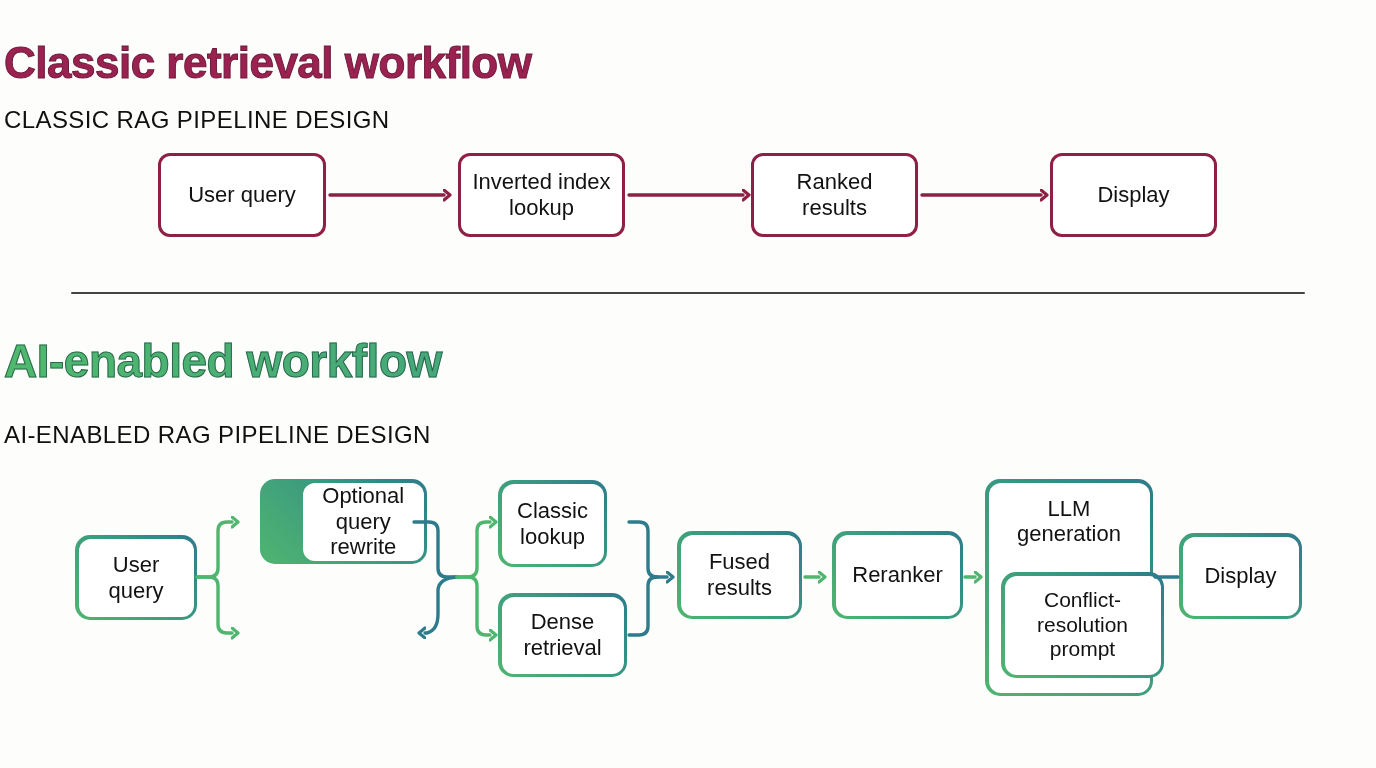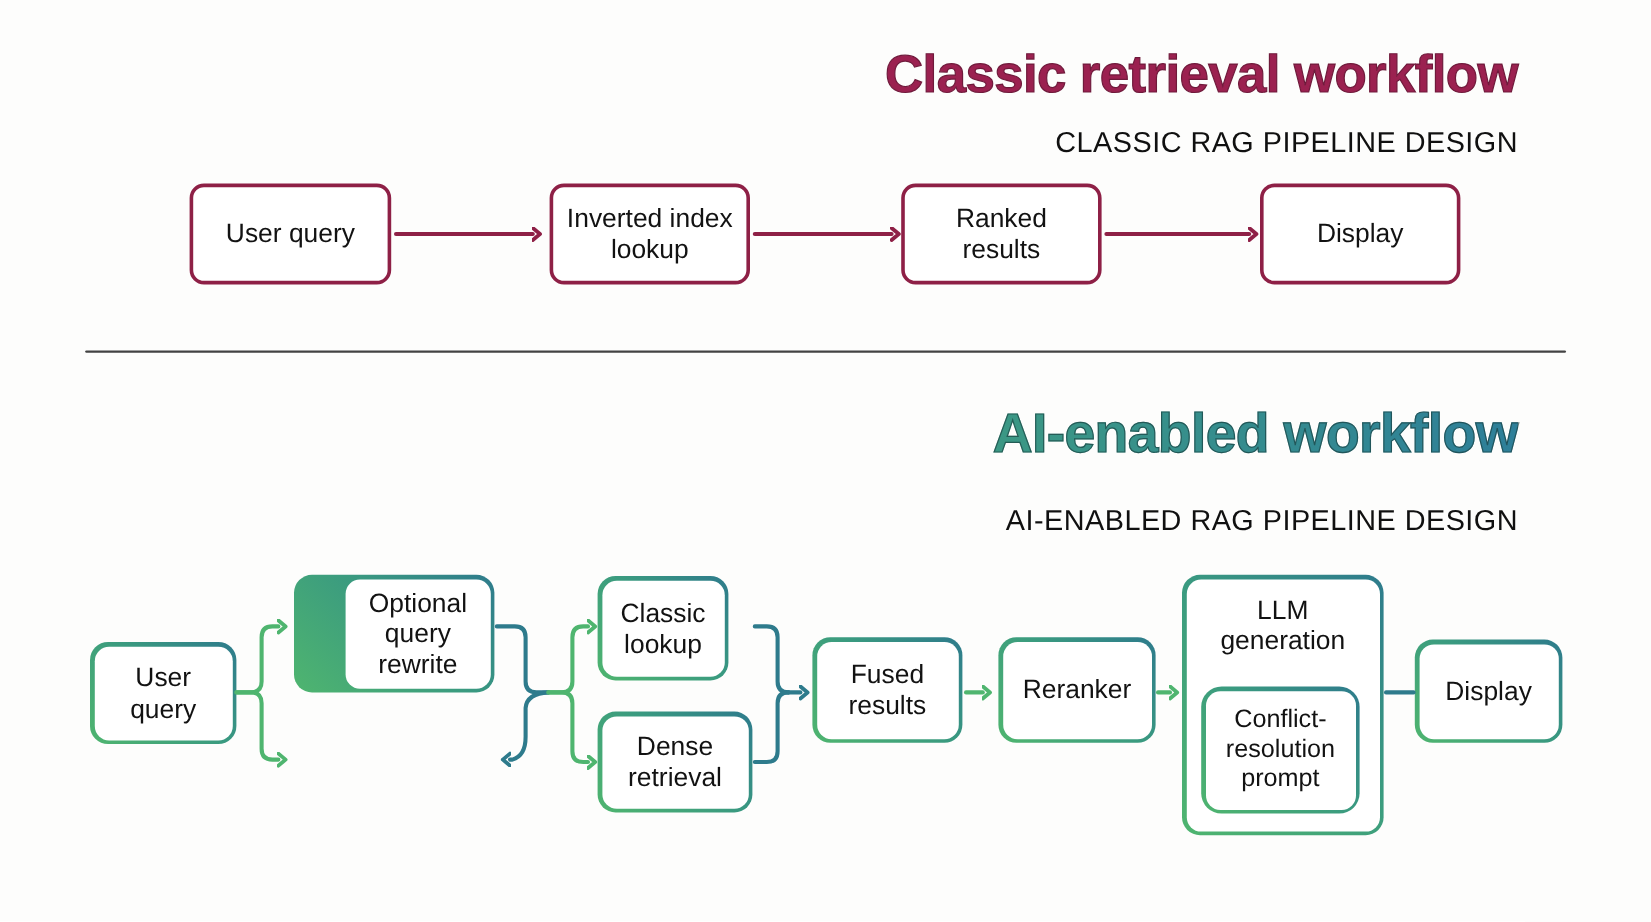--- a/index.html
+++ b/index.html
@@ -1,21 +1,21 @@
 <!DOCTYPE html>
 <html><head>
 <meta charset="utf-8">
 <style>
   html,body{margin:0;padding:0;background:#ffffff;}
   #canvas{
     position:relative;width:1376px;height:768px;background:#fdfdfc;overflow:hidden;
     font-family:"Liberation Sans","DejaVu Sans",sans-serif;color:#121212;
   }
   
-  .title-row{position:absolute;left:17px;width:1248px;text-align:right;}
+  .title-row{position:absolute;left:4px;width:1248px;text-align:left;}
   #classic-title{top:38px;font-size:44px;font-weight:700;letter-spacing:-0.5px;
     color:#9B2150;-webkit-text-stroke:1px #6f1a3b;}
   #classic-subtitle{top:106px;font-size:24px;font-weight:500;letter-spacing:0.4px;color:#101010;}
   #ai-title{top:334px;font-size:46px;font-weight:700;letter-spacing:-0.5px;
     background:linear-gradient(90deg,#4fb96d 0%,#3f9f7e 55%,#2e7f99 100%);
     -webkit-background-clip:text;background-clip:text;color:transparent;
     -webkit-text-stroke:1px rgba(25,60,60,0.65);}
   #ai-subtitle{top:421px;font-size:24px;font-weight:500;letter-spacing:0.4px;color:#101010;}
   
   #divider{position:absolute;left:71px;top:292px;width:1234px;height:2px;background:#434343;border-radius:1px;}
@@ -26,28 +26,28 @@
   #c-n1{left:458px;top:153px;width:167px;height:84px;}
   #c-n2{left:751px;top:153px;width:167px;height:84px;}
   #c-n3{left:1050px;top:153px;width:167px;height:84px;}
   
   .gbox{position:absolute;box-sizing:border-box;border-radius:15px;padding:3.5px;
     background:linear-gradient(45deg,#4FB56F 0%,#3a9a80 55%,#2E7B8C 100%);}
   .gbox .inner{width:100%;height:100%;box-sizing:border-box;background:#ffffff;border-radius:12px;
     display:flex;align-items:center;justify-content:center;}
   .gbox .inner.top-label{align-items:flex-start;padding-top:13px;}
   #a-n0{left:75px;top:535px;width:122px;height:85px;}
-  #a-n1{left:245px;top:479px;width:167px;height:98px;padding-left:43px;}
+  #a-n1{left:260px;top:479px;width:167px;height:85px;padding-left:43px;}
   #a-n2{left:245px;top:593px;width:167px;height:80px;}
   #a-n3{left:498px;top:480px;width:109px;height:87px;}
   #a-n4{left:498px;top:593px;width:129px;height:84px;}
   #a-n5{left:677px;top:531px;width:125px;height:88px;}
   #a-n6{left:832px;top:531px;width:131px;height:88px;}
   #a-n7{left:985px;top:479px;width:168px;height:217px;}
-  #a-n8{left:1001px;top:572px;width:132px;height:106px;border-radius:17px;}
+  #a-n8{left:1001px;top:572px;width:163px;height:106px;}
   #a-n9{left:1179px;top:533px;width:123px;height:86px;}
   
   .label{display:block;text-align:center;white-space:pre-line;font-size:22px;line-height:1.16;color:#121212;}
   #a-n8 .label{font-size:21px;}
   
   #edges{position:absolute;left:0;top:0;width:1376px;height:768px;pointer-events:none;}
   #edges path{fill:none;stroke-linecap:round;stroke-linejoin:round;}
   .e-maroon{stroke:#8E2046;stroke-width:3.4px;}
   .e-green{stroke:#4FB56F;stroke-width:3.4px;}
   .e-teal{stroke:#2E7B8C;stroke-width:3.4px;}

